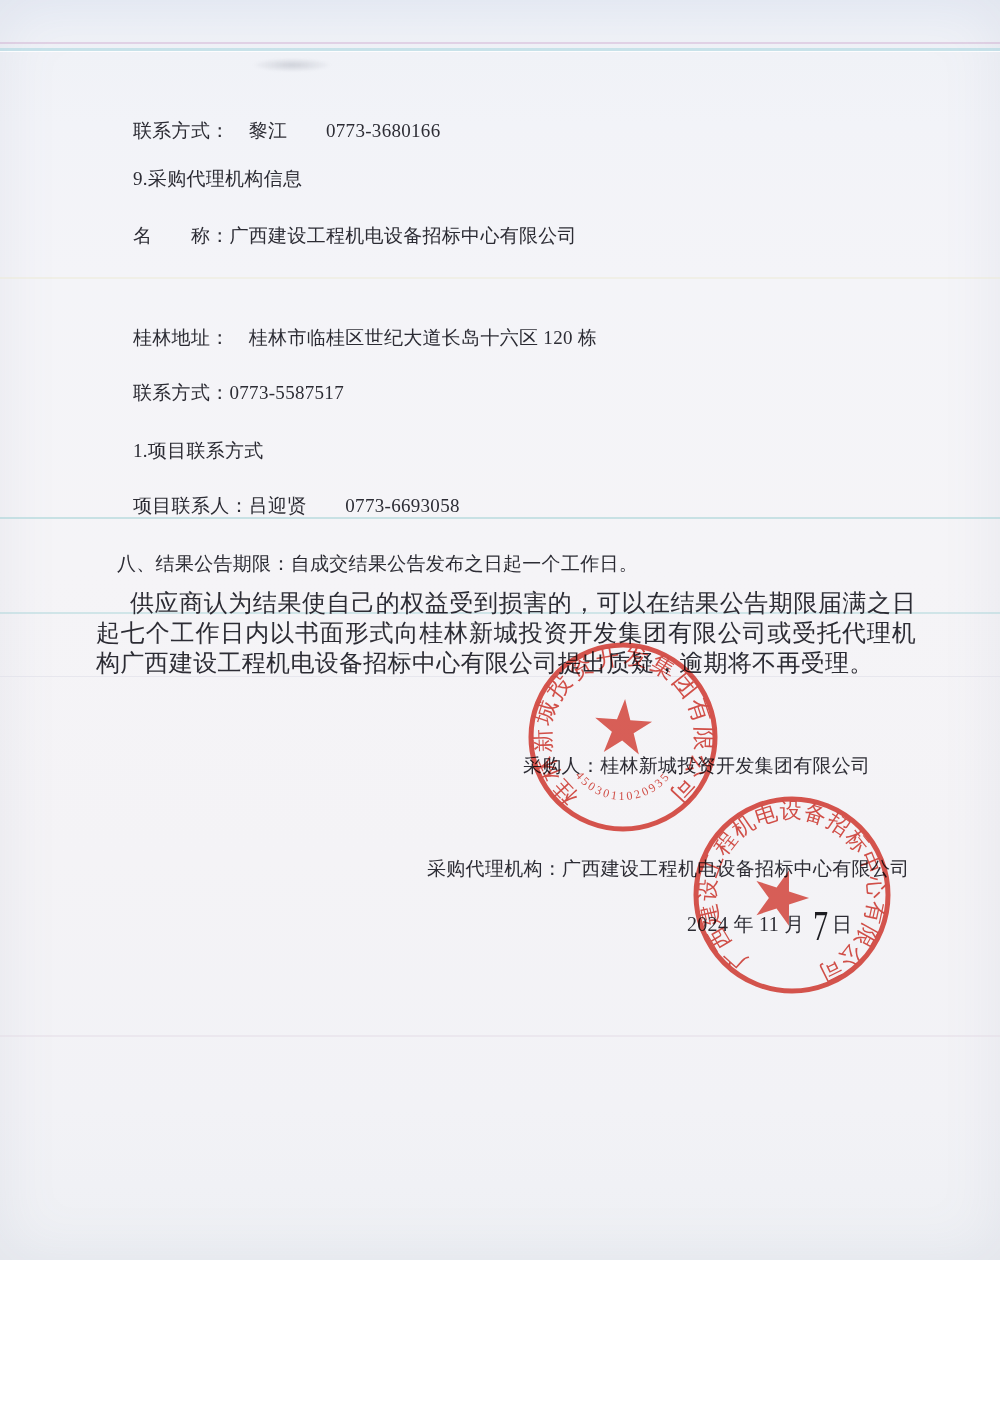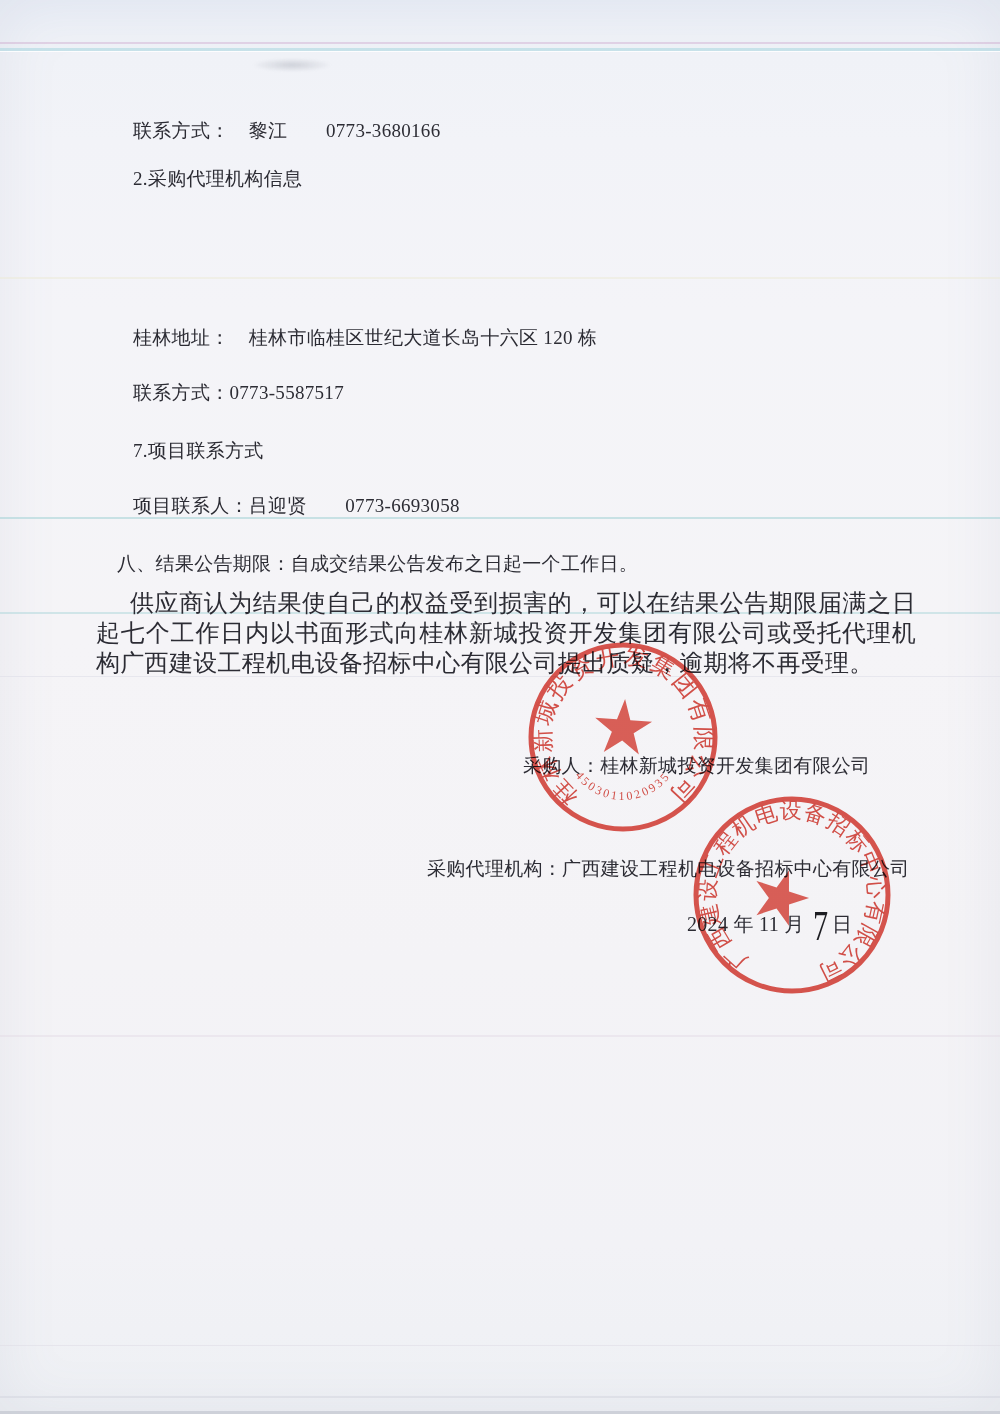--- a/index.html
+++ b/index.html
@@ -1,18 +1,18 @@
 <!DOCTYPE html>
 <html><head>
 <meta charset="utf-8">
 <style>
   html,body{margin:0;padding:0;background:#ffffff;}
   .page{
     position:relative;
-    width:1000px;height:1414px;
+    width:1000px;height:1260px;
     overflow:hidden;
     background:linear-gradient(180deg,
       #ebeff7 0%, #f0f2f7 4%, #f2f3f8 10%, #f4f4f8 22%,
       #f5f4f7 45%, #f4f3f6 68%, #f2f2f6 88%, #eef0f4 100%);
     font-family:"Liberation Serif","DejaVu Serif",serif;
     box-shadow:inset 0 0 60px rgba(120,130,155,0.10);
   }
   .line{
     position:absolute;
     white-space:pre;
@@ -69,24 +69,25 @@
   <div class="scanline" style="top:517px;height:2px;background:rgba(162,210,214,0.55);"></div>
   <div class="scanline" style="top:612px;height:2px;background:rgba(172,214,218,0.5);"></div>
   <div class="scanline" style="top:676px;height:1px;background:rgba(222,222,232,0.6);"></div>
   <div class="scanline" style="top:1035px;height:2px;background:rgba(228,220,230,0.5);"></div>
   <div class="scanline" style="top:1345px;height:1px;background:rgba(224,222,230,0.6);"></div>
   <div class="scanline" style="top:1396px;height:2px;background:rgba(210,212,222,0.5);"></div>
   <div class="scanline" style="top:1411px;height:3px;background:rgba(176,179,191,0.45);"></div>
   <div class="smudge"></div>
 
   <div class="line" style="top:120px;left:133px;">联系方式：　黎江　　0773-3680166</div>
-  <div class="line" style="top:168px;left:133px;">2.采购代理机构信息</div>
+  <div class="line" style="top:168px;left:133px;">9.采购代理机构信息</div>
+  <div class="line" style="top:225px;left:133px;">名　　称：广西建设工程机电设备招标中心有限公司</div>
   <div class="line" style="top:327px;left:133px;">桂林地址：　桂林市临桂区世纪大道长岛十六区 120 栋</div>
   <div class="line" style="top:382px;left:133px;">联系方式：0773-5587517</div>
-  <div class="line" style="top:440px;left:133px;">7.项目联系方式</div>
+  <div class="line" style="top:440px;left:133px;">1.项目联系方式</div>
   <div class="line" style="top:495px;left:133px;">项目联系人：吕迎贤　　0773-6693058</div>
   <div class="line" style="top:553px;left:117px;text-align:center;">八、结果公告期限：自成交结果公告发布之日起一个工作日。</div>
 
   <p class="para">供应商认为结果使自己的权益受到损害的，可以在结果公告期限届满之日起七个工作日内以书面形式向桂林新城投资开发集团有限公司或受托代理机构广西建设工程机电设备招标中心有限公司提出质疑，逾期将不再受理。</p>
 
   <div class="line" style="top:755px;left:523px;">采购人：桂林新城投资开发集团有限公司</div>
   <div class="line" style="top:858px;left:427px;">采购代理机构：广西建设工程机电设备招标中心有限公司</div>
 
   <div class="line date-line" style="top:913px;left:687px;"><span>2024 年 11 月</span><span class="handwritten">7</span><span>日</span></div>
 

